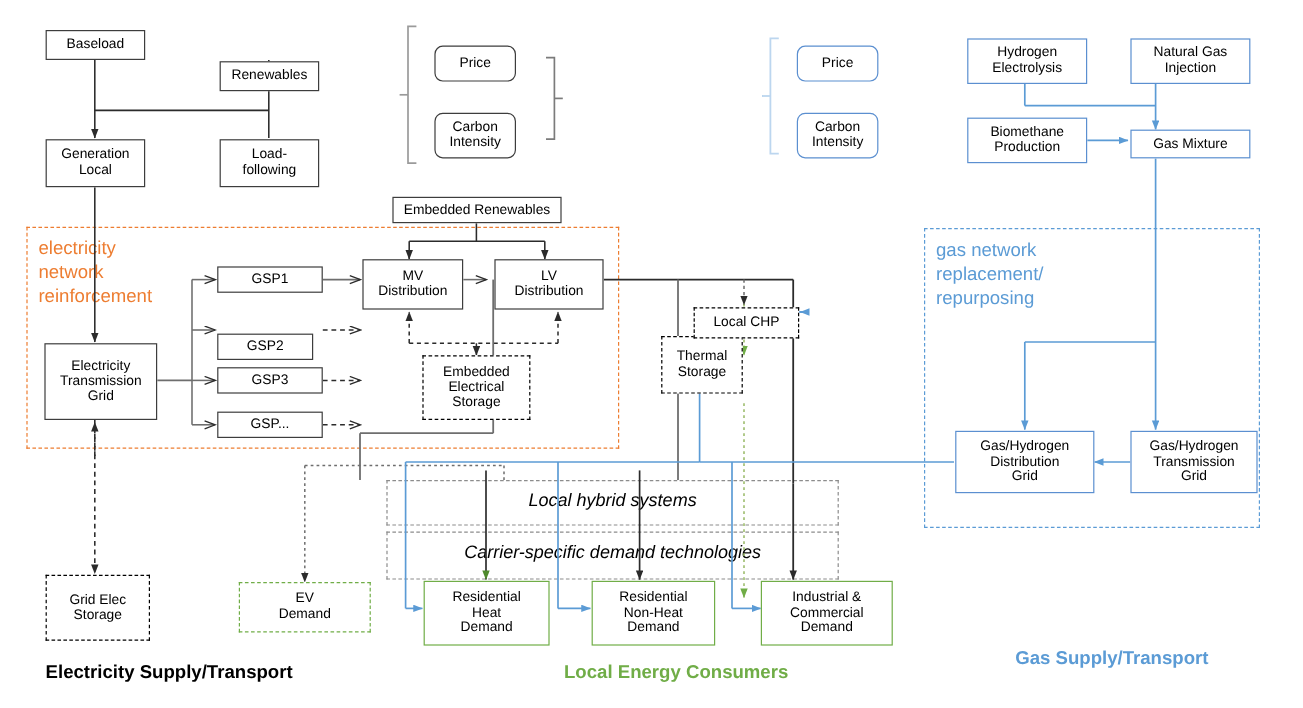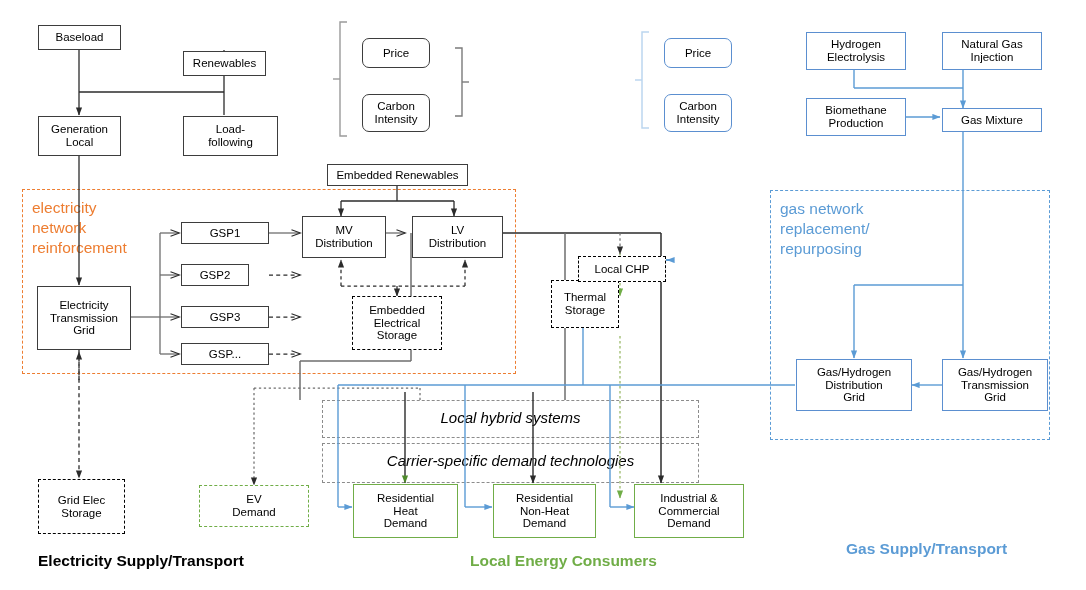--- a/index.html
+++ b/index.html
@@ -221,21 +221,21 @@
 
   <div class="node blk" style="left:183px;top:25px;width:83px;height:25px;margin-top:26px;">
     <span>Renewables</span>
   </div>
 
   <div class="node blk" style="left:38px;top:116px;width:83px;height:40px;white-space:pre-line;">
     <span>Generation
 Local</span>
   </div>
 
-  <div class="node blk" style="left:183px;top:116px;width:95px;height:40px;white-space:pre-line;">
+  <div class="node blk" style="left:183px;top:116px;width:83px;height:40px;white-space:pre-line;">
     <span>Load-
 following</span>
   </div>
 
   <div class="node rndk" style="left:362px;top:38px;width:68px;height:30px;">
     <span>Price</span>
   </div>
 
   <div class="node rndk" style="left:362px;top:94px;width:68px;height:38px;white-space:pre-line;">
     <span>Carbon
@@ -277,21 +277,21 @@
 
   <div class="node blk" style="left:37px;top:286px;width:94px;height:64px;white-space:pre-line;">
     <span>Electricity
 Transmission
 Grid</span>
   </div>
 
   <div class="node blk" style="left:181px;top:222px;width:88px;height:22px;">
     <span>GSP1</span>
   </div>
-  <div class="node blk" style="left:181px;top:264px;width:68px;height:22px;">
+  <div class="node blk" style="left:181px;top:278px;width:80px;height:22px;">
     <span>GSP2</span>
   </div>
   <div class="node blk" style="left:181px;top:306px;width:88px;height:22px;">
     <span>GSP3</span>
   </div>
   <div class="node blk" style="left:181px;top:343px;width:88px;height:22px;">
     <span>GSP...</span>
   </div>
 
   <div class="node blk" style="left:302px;top:216px;width:84px;height:42px;white-space:pre-line;">

